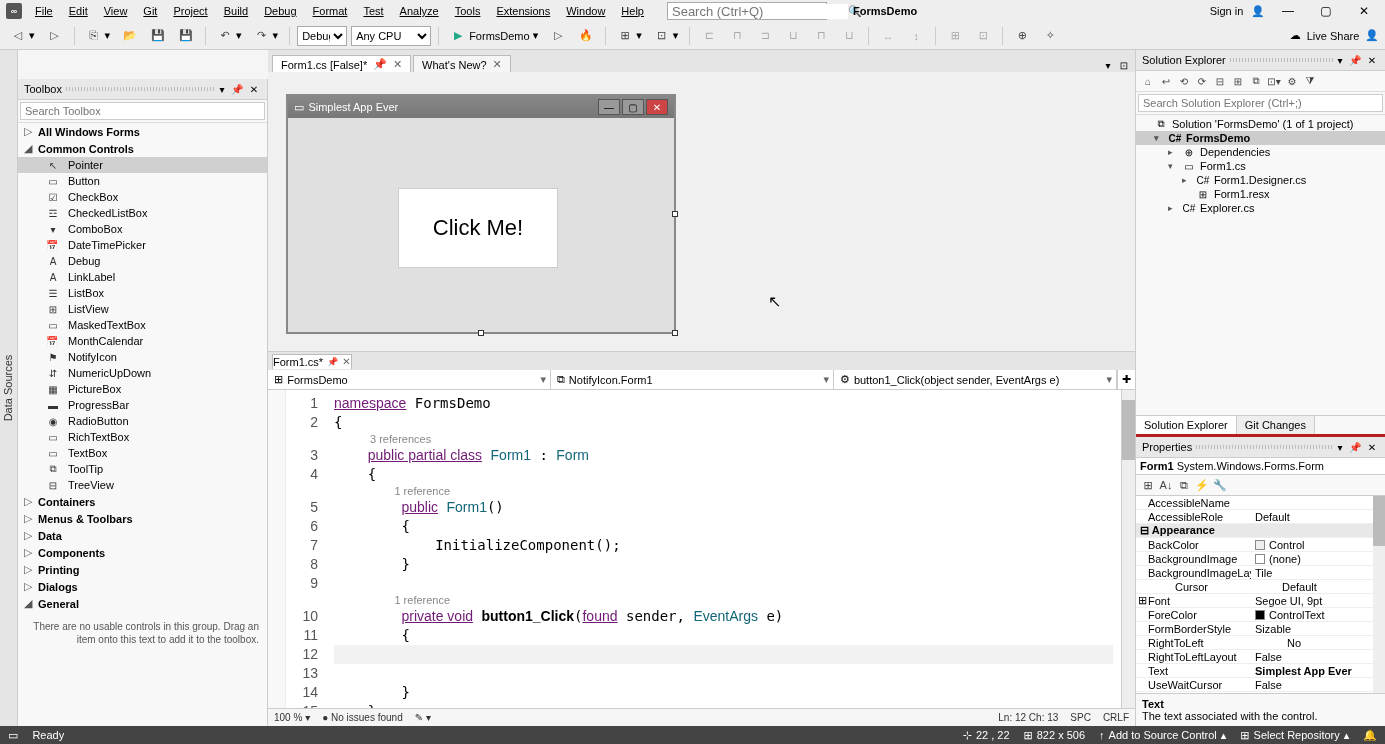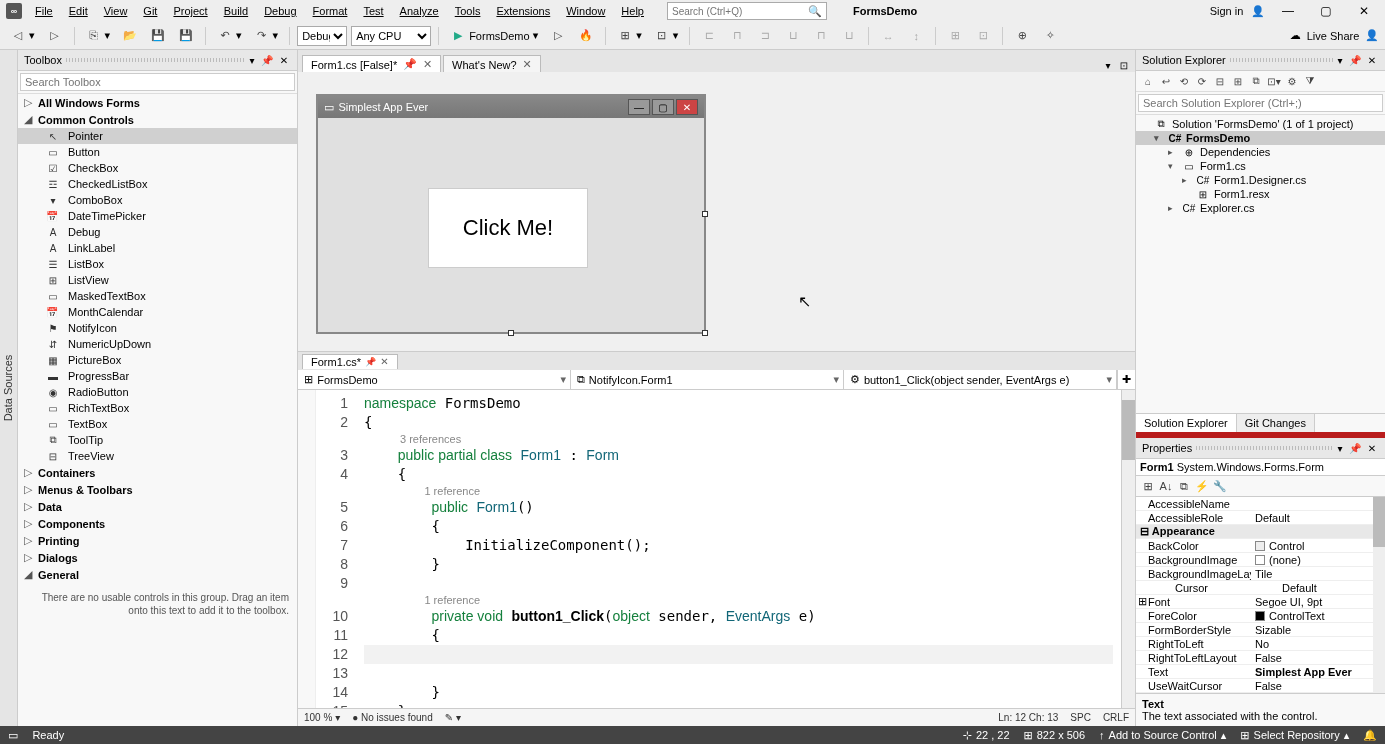--- a/index.html
+++ b/index.html
@@ -4,21 +4,21 @@
 <style>
 * { box-sizing: border-box; margin: 0; padding: 0; font-family: "Segoe UI", Tahoma, sans-serif; }
 body { width: 1385px; height: 744px; background: #f5f5f5; overflow: hidden; font-size: 11px; position: relative; }
 
 
 .titlebar { height: 22px; background: #eee; display: flex; align-items: center; padding: 0 6px; gap: 6px; }
 .titlebar .logo { width: 16px; height: 16px; background: #555; border-radius: 2px; display:flex; align-items:center; justify-content:center; color:#fff; font-size:9px; font-weight:bold;}
 .titlebar .menu { display: flex; gap: 2px; }
 .titlebar .menu span { padding: 2px 7px; cursor: default; text-decoration: underline; }
 .titlebar .search { margin-left: 10px; display: flex; align-items:center; border: 1px solid #aaa; background:#fff; height:18px; width:160px; padding:0 4px;}
-.titlebar .search input { border:none; outline:none; font-size:10px; flex:1; }
+.titlebar .search input { border:none; outline:none; font-size:13px; flex:1; }
 .titlebar .projname { margin-left: 20px; font-weight:600; }
 .titlebar .right { margin-left: auto; display:flex; align-items:center; gap:8px;}
 .titlebar .winbtn { width:30px; height:18px; display:flex; align-items:center; justify-content:center; font-size:12px;}
 
 
 .toolbar { height: 28px; background:#eee; border-bottom:1px solid #ccc; display:flex; align-items:center; padding:0 6px; gap:4px;}
 .toolbar .sep { width:1px; height:18px; background:#ccc; margin:0 3px;}
 .toolbar select { height:20px; font-size:11px; border:1px solid #aaa; background:#fff;}
 .toolbar .btn { height:20px; padding:0 4px; display:flex; align-items:center; gap:3px; cursor:default;}
 .toolbar .icon { width:16px; height:16px; display:flex; align-items:center; justify-content:center; font-size:11px; color:#444;}
@@ -26,21 +26,21 @@
 .toolbar .rightside { margin-left:auto; display:flex; align-items:center; gap:6px;}
 
 
 .mainarea { display:flex; height: calc(100% - 22px - 28px - 18px); }
 
 
 .sidetab { width:18px; background:#e5e5e5; border-right:1px solid #ccc; display:flex; align-items:center; justify-content:center;}
 .sidetab span { transform: rotate(-90deg); white-space:nowrap; font-size:11px; color:#333;}
 
 
-.toolbox { width:280px; background:#f8f8f8; border-right:1px solid #ccc; display:flex; flex-direction:column;}
+.toolbox { width:250px; background:#f8f8f8; border-right:1px solid #ccc; display:flex; flex-direction:column;margin-top:29px;}
 .panel-header { background:#e8e8e8; padding:3px 6px; display:flex; align-items:center; border-bottom:1px solid #ccc; font-size:11px;}
 .panel-header .dots { flex:1; margin-left:4px; height:4px; background:repeating-linear-gradient(90deg,#bbb 0 1px,transparent 1px 3px);}
 .panel-header .ctrls { display:flex; gap:2px;}
 .panel-header .ctrls span { width:14px; height:14px; display:flex; align-items:center; justify-content:center; font-size:10px;}
 .toolbox .searchrow { padding:2px; border-bottom:1px solid #ddd;}
 .toolbox .searchrow input { width:100%; border:1px solid #ccc; padding:2px 4px; font-size:11px;}
 .toolbox-tree { flex:1; overflow:auto; font-size:11px;}
 .tbcat { padding:2px 6px; cursor:default; display:flex; align-items:center; gap:4px;}
 .tbcat .arrow { width:10px; display:inline-block; color:#555;}
 .tbitem { padding:1px 6px 1px 28px; display:flex; align-items:center; gap:8px; cursor:default;}
@@ -66,36 +66,36 @@
 .design-titlebar .spacer { flex:1;}
 .design-titlebar .wbtn { width:22px; height:16px; background:#999; border:1px solid #555; margin-left:2px; display:flex; align-items:center;justify-content:center; color:#000; font-size:10px;}
 .design-titlebar .wbtn.close { background:#c44; color:#fff;}
 .design-body { position:relative; height:calc(100% - 22px); background:#e0e0e0;}
 .design-button { position:absolute; left:110px; top:70px; width:160px; height:80px; background:#fff; border:1px solid #ccc; display:flex; align-items:center; justify-content:center; font-size:22px;}
 .handle { position:absolute; width:6px; height:6px; background:#fff; border:1px solid #333;}
 .cursor-arrow { position:absolute; left:500px; top:220px; font-size:16px;}
 
 
 .codetabs { height:18px; background:#e5e5e5; display:flex; align-items:center; padding-left:4px;}
-.codetab { background:#fff; border:1px solid #bbb; border-bottom:none; padding:1px 8px; display:flex; align-items:center; gap:4px; font-size:11px;}
+.codetab { background:#fff; border:1px solid #bbb; border-bottom:none; padding:1px 0; display:flex; align-items:center; gap:4px; font-size:11px;}
 .codetab .pin { color:#666; font-size:9px;}
 .codetab .close { color:#666; font-size:10px;}
 
 
 .codenav { height:20px; display:flex; border-bottom:1px solid #ccc;}
 .codenav .navdd { flex:1; border-right:1px solid #ccc; padding:2px 6px; font-size:11px; display:flex; align-items:center; gap:4px; position:relative;}
 .codenav .navdd::after { content:'▾'; position:absolute; right:4px; color:#666;}
 .codenav .plusbtn { width:18px; display:flex; align-items:center; justify-content:center; border-left:1px solid #ccc;}
 
 
 .codearea { flex:1; display:flex; overflow:hidden; position:relative;}
 .lineglyph { width:18px; background:#f8f8f8; border-right:1px solid #eee;}
 .linenums { width:40px; background:#fff; text-align:right; padding:4px 8px 4px 0; color:#555; font-family:Consolas,monospace; font-size:14px; line-height:19px;}
 .codebody { flex:1; padding:4px 8px; font-family:Consolas,monospace; font-size:14px; line-height:19px; white-space:pre; overflow:hidden; position:relative;}
-.codebody .kw { color:#15803d;}
+.codebody .kw { color:#701a75;text-decoration:underline;}
 .codebody .type { color:#116677;}
 .codebody .ref { color:#888; font-size:11px; display:block; height:14px; line-height:14px; padding-left:36px;}
 .codebody .cursor-line { background:#f2f2f2; display:block;}
 .codearea .vscroll { width:14px; background:#eee; border-left:1px solid #ccc;}
 .codearea .vscroll .thumb { background:#bbb; height:60px; margin-top:10px;}
 
 
 .codestatus { height:18px; border-top:1px solid #ccc; background:#f5f5f5; display:flex; align-items:center; padding:0 6px; font-size:10px; gap:12px; color:#333;}
 .codestatus .spacer { flex:1;}
 
@@ -110,21 +110,21 @@
 .solnode { padding:1px 4px; display:flex; align-items:center; gap:4px;}
 .solnode.selected { background:#ccc;}
 .solnode .arrow { width:10px; color:#555; font-size:9px;}
 .solnode .ficon { width:14px; height:12px; display:flex; align-items:center; justify-content:center; font-size:10px;}
 .solnode.bold { font-weight:bold;}
 
 .rightcol .bottom-tabs { display:flex; border-top:1px solid #ccc; font-size:11px;}
 .rightcol .bottom-tabs span { padding:3px 8px; border-right:1px solid #ccc; background:#eee;}
 .rightcol .bottom-tabs span.active { background:#fff;}
 
-.props { flex:1; display:flex; flex-direction:column; border-top:6px solid #b91c1c;}
+.props { flex:1; display:flex; flex-direction:column; border-top:3px solid #b91c1c;}
 .props-obj { padding:2px 4px; font-size:11px; border-bottom:1px solid #ccc; background:#fff;}
 .props-toolbar { padding:2px 4px; display:flex; gap:2px; border-bottom:1px solid #ccc;}
 .props-toolbar span { width:16px; height:16px; display:flex; align-items:center;justify-content:center; font-size:11px; color:#444; border:1px solid transparent;}
 .props-grid { flex:1; overflow:auto; font-size:11px; background:#fff; position:relative;}
 .proprow { display:flex; border-bottom:1px solid #eee; height:14px; align-items:center;}
 .proprow.cat { background:#e8e8e8; font-weight:bold; padding-left:4px;}
 .proprow .pname { width:115px; padding-left:12px; overflow:hidden;}
 .proprow .pval { flex:1; padding-left:4px; display:flex; align-items:center; gap:4px; overflow:hidden;}
 .proprow .swatch { width:10px; height:10px; border:1px solid #888;}
 .proprow.bold .pval { font-weight:bold;}
@@ -482,21 +482,21 @@
         </div>
       <div class="codebody" id="codebody"><span class="kw">namespace</span> FormsDemo
 {
 <span class="ref">3 references</span>    <span class="kw">public partial class</span> <span class="type">Form1</span> : <span class="type">Form</span>
     {
 <span class="ref">        1 reference</span>        <span class="kw">public</span> <span class="type">Form1</span>()
         {
             InitializeComponent();
         }
 
-<span class="ref">        1 reference</span>        <span class="kw">private void</span> <b>button1_Click</b>(<span class="kw">object</span> sender, <span class="type">EventArgs</span> e)
+<span class="ref">        1 reference</span>        <span class="kw">private void</span> <b>button1_Click</b>(<span class="kw">found</span> sender, <span class="type">EventArgs</span> e)
         {
 <span class="cursor-line">            </span>
         }
     }
 }</div>
       <div class="vscroll">
           <div class="thumb"></div>
         </div>
     </div>
 
@@ -631,21 +631,21 @@
             <span class="pval">Segoe UI, 9pt</span>
           </div>
           <div class="proprow" style="position: relative;">
             <span class="pname">ForeColor</span>
             <span class="pval"><span class="swatch" style="background:#000"></span>ControlText</span>
           </div>
           <div class="proprow" style="position: relative;">
             <span class="pname">FormBorderStyle</span>
             <span class="pval">Sizable</span>
           </div>
-          <div class="proprow" style="position: relative;">
+          <div class="proprow" style="position: relative; gap: 32px;">
             <span class="pname">RightToLeft</span>
             <span class="pval">No</span>
           </div>
           <div class="proprow" style="position: relative;">
             <span class="pname">RightToLeftLayout</span>
             <span class="pval">False</span>
           </div>
           <div class="proprow bold" style="position: relative;">
             <span class="pname">Text</span>
             <span class="pval">Simplest App Ever</span>

